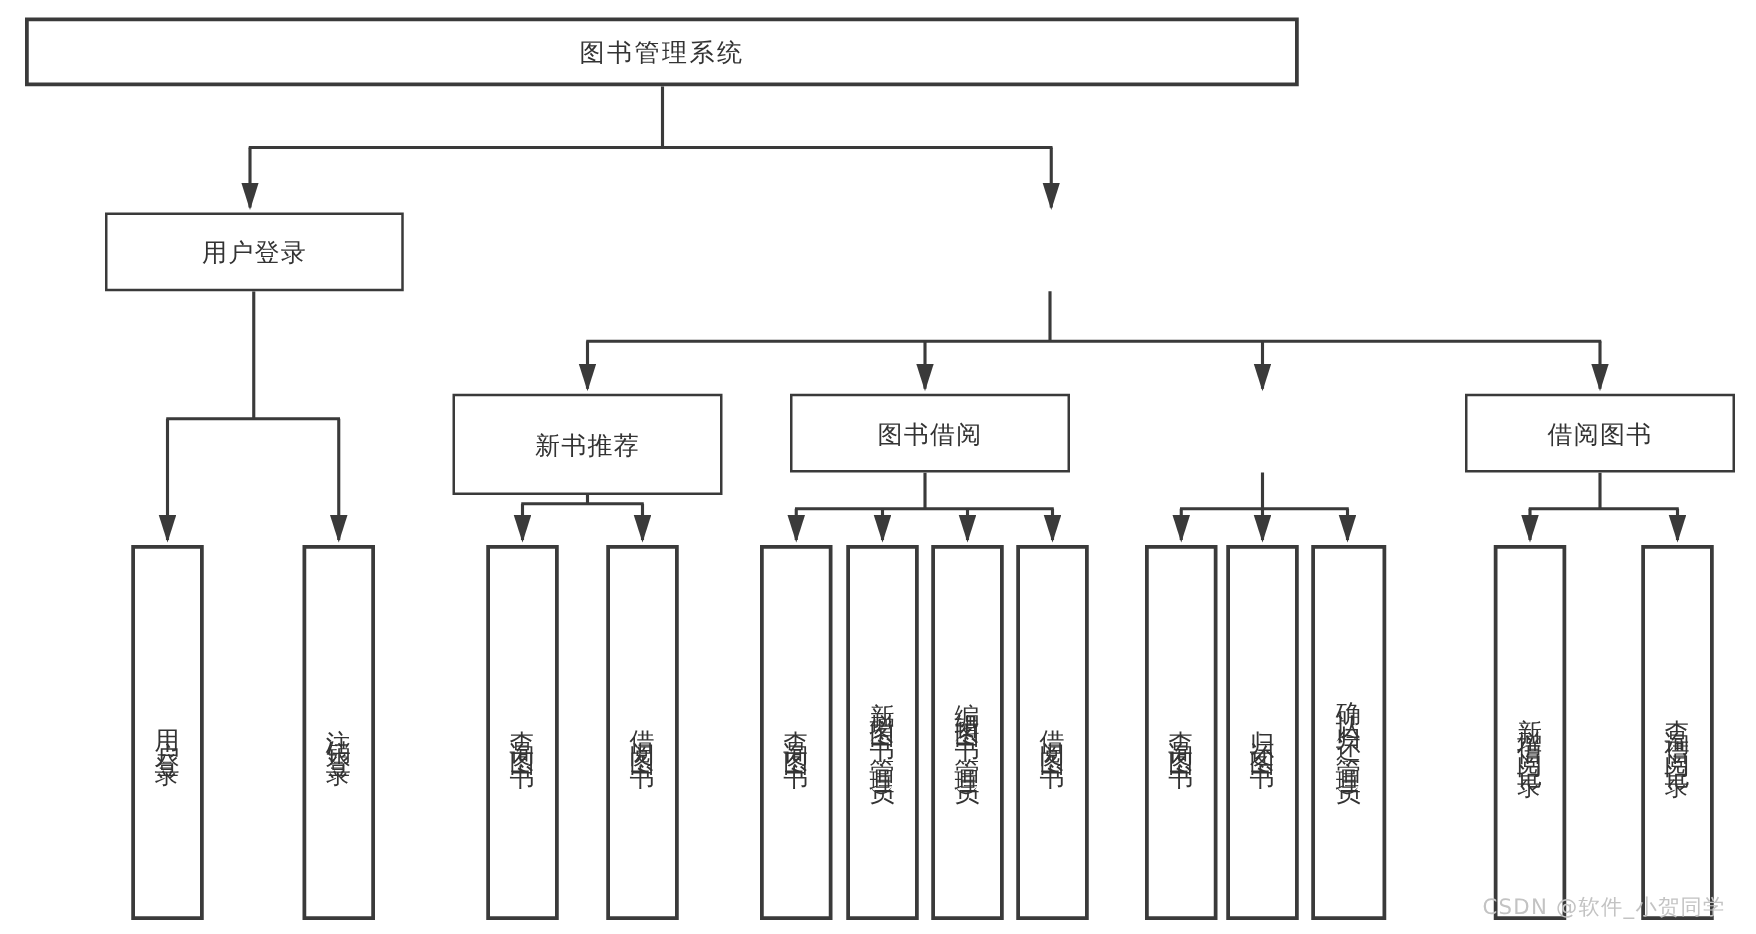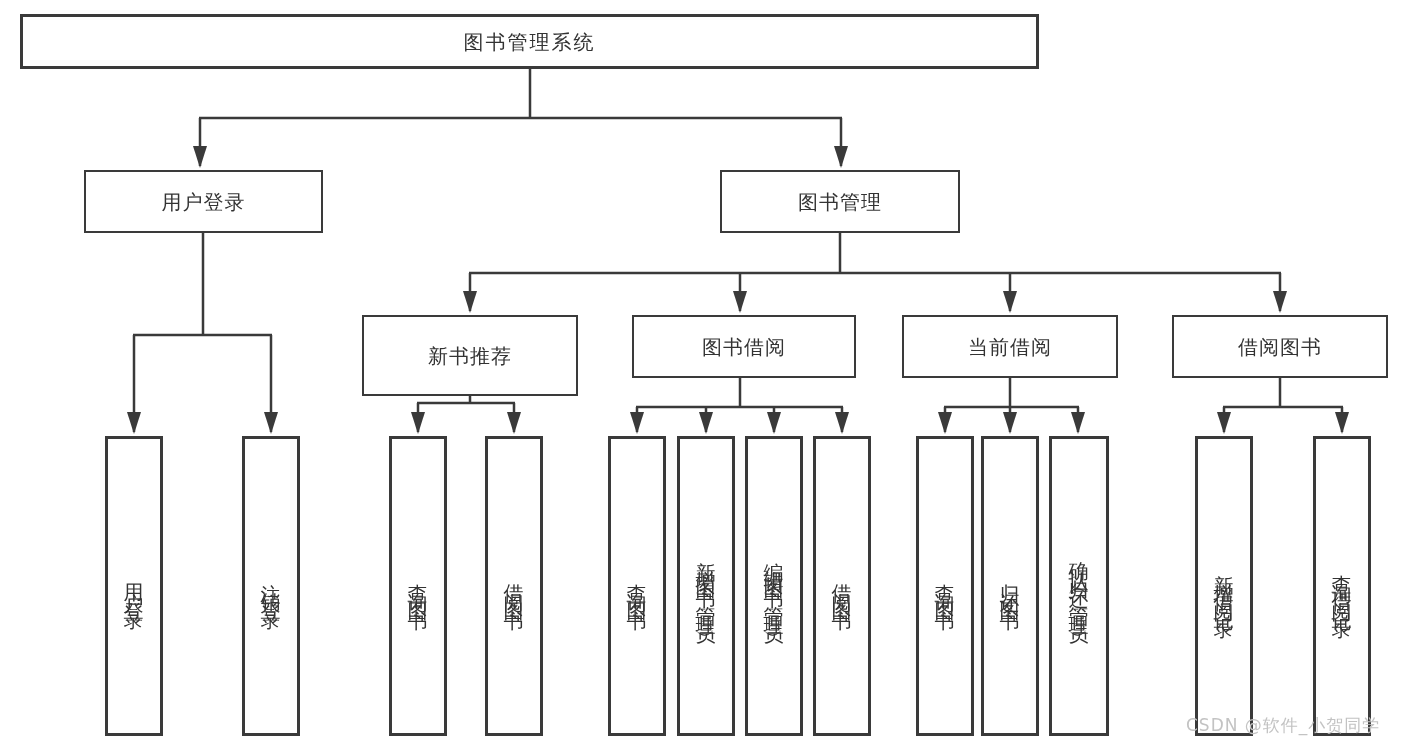--- a/index.html
+++ b/index.html
@@ -125,25 +125,23 @@
 
       <path d="M1280,378 L1280,407 M1223,407 L1343,407"></path>
       <path d="M1224,407 L1224,432" marker-end="url(#ah)"></path>
       <path d="M1342,407 L1342,432" marker-end="url(#ah)"></path>
     </g>
   </svg>
 
   <div class="node root pos-root">图书管理系统</div>
 
   <div class="node h-node pos-l2-0">用户登录</div>
-  <div class="node h-node pos-l2-1">图书管理</div>
 
   <div class="node h-node pos-l3-0">新书推荐</div>
   <div class="node h-node pos-l3-1">图书借阅</div>
-  <div class="node h-node pos-l3-2">当前借阅</div>
   <div class="node h-node pos-l3-3">借阅图书</div>
 
   <div class="node v-node leaf pos-g1-0">用户登录</div>
   <div class="node v-node leaf pos-g1-1">注销登录</div>
 
   <div class="node v-node leaf pos-g2-0">查询图书</div>
   <div class="node v-node leaf pos-g2-1">借阅图书</div>
 
   <div class="node v-node leaf pos-g3-0">查询图书</div>
   <div class="node v-node leaf pos-g3-1">新增图书（管理员）</div>

